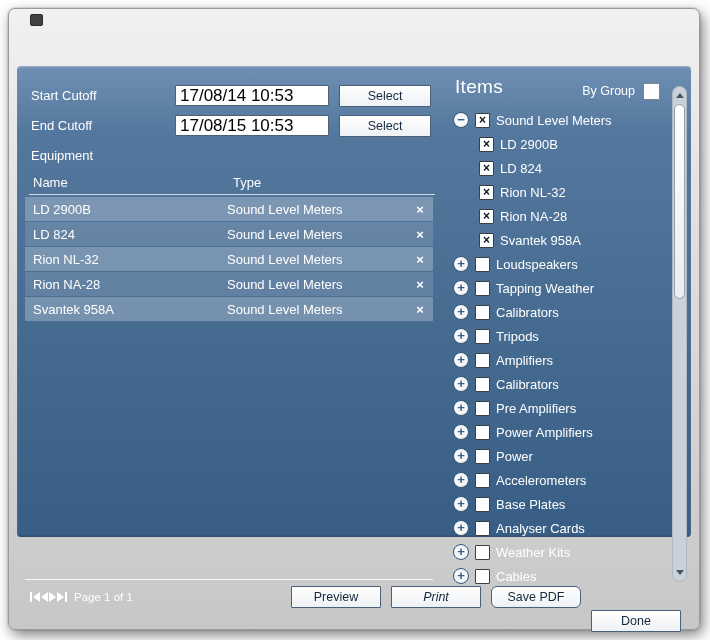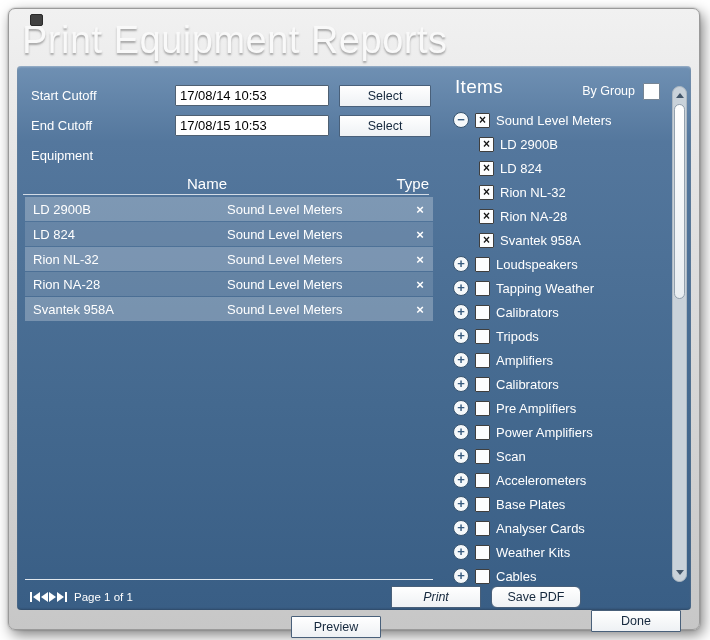--- a/index.html
+++ b/index.html
@@ -17,63 +17,63 @@
   .app-icon { position:absolute; left:21px; top:5px; width:13px; height:12px;
     background:#424242; border:1px solid #2b2b2b; border-radius:2px; }
   .title {
     position:absolute; left:13px; top:10px; font-size:38px; font-weight:400;
     color:#f9f9f9; letter-spacing:0.5px; white-space:nowrap;
     text-shadow:0 2px 2px rgba(110,110,110,0.55);
   }
 
   
   .content {
-    position:absolute; left:8px; top:57px; width:674px; height:544px;
+    position:absolute; left:8px; top:57px; width:674px; height:471px;
     background:linear-gradient(180deg,#6f90b3 0%, #567а9f 10%, #54779d 12%, #44698f 60%, #395e85 100%);
     background:linear-gradient(180deg,#6f90b3 0%, #54779d 14%, #44698f 62%, #395e85 100%);
     border-radius:4px;
     box-shadow:inset 0 1px 2px rgba(255,255,255,0.35), inset 0 -1px 2px rgba(0,0,0,0.25);
     color:#fff;
   }
   .lbl { position:absolute; left:14px; height:22px; line-height:22px; font-size:13px; color:#fff; }
   .txt {
     position:absolute; left:158px; width:154px; height:21px;
     border:1px solid #4f6072; background:#ffffff; color:#000;
-    font-family:"Liberation Sans", sans-serif; font-size:13px; padding:0 4px; border-radius:1px;
+    font-family:"Liberation Sans", sans-serif; font-size:17px; padding:0 4px; border-radius:1px;
   }
   .btn {
     position:absolute; height:22px; border:1px solid #49607a; border-radius:1px;
     background:linear-gradient(180deg,#ffffff 0%, #eef1f4 100%);
     color:#16293e; font-family:"Liberation Sans", sans-serif; font-size:12.5px;
     display:flex; align-items:center; justify-content:center; cursor:default;
   }
   .btn-select { left:322px; width:92px; }
 
   
-  .table-head { position:absolute; left:6px; top:109px; width:406px; height:20px;
-    border-bottom:1px solid rgba(255,255,255,0.75); display:flex; font-size:15px;text-align:right; }
+  .table-head { position:absolute; left:12px; top:109px; width:406px; height:20px;
+    border-bottom:1px solid rgba(255,255,255,0.75); display:flex; font-size:13px; }
   .th-name { width:204px; padding-left:4px; }
   .th-type { flex:1; }
   .table-body { position:absolute; left:8px; top:131px; width:408px; }
   .table-row { height:24px; margin-bottom:1px; display:flex; align-items:center; font-size:13px; color:#fff; }
   .table-row.odd  { background:rgba(255,255,255,0.26); }
   .table-row.even { background:rgba(255,255,255,0.14); }
   .cell-name { width:198px; padding-left:8px; white-space:nowrap; }
   .cell-type { flex:1; padding-left:4px; white-space:nowrap; }
   .row-remove { width:26px; text-align:center; font-weight:700; font-size:13px; color:#fff; }
 
   
   .footer-line { position:absolute; left:8px; top:513px; width:408px; height:1px; background:rgba(255,255,255,0.85); }
   .pager { position:absolute; left:13px; top:520px; height:22px; display:flex; align-items:center; gap:1px; }
   .pg-btn { display:flex; align-items:center; gap:1px; }
   .tri-l { width:0; height:0; border-top:5px solid transparent; border-bottom:5px solid transparent; border-right:7px solid #fff; }
   .tri-r { width:0; height:0; border-top:5px solid transparent; border-bottom:5px solid transparent; border-left:7px solid #fff; }
   .pg-bar { width:2px; height:10px; background:#fff; }
   .page-label { margin-left:6px; font-size:11.5px; color:#fff; white-space:nowrap; }
-  #btn-preview { left:274px; top:550px; width:90px; }
+  #btn-preview { left:274px; top:520px; width:90px; }
   #btn-print   { left:374px; top:520px; width:90px;font-style:italic; }
   #btn-savepdf { left:474px; top:520px; width:90px;border-radius:6px; }
   #btn-done    { left:574px; top:544px; width:90px; }
 
   
   .items-title { position:absolute; left:438px; top:10px; font-size:19px; color:#fff; letter-spacing:0.3px; }
   .bygroup-label { position:absolute; left:548px; top:18px; width:70px; text-align:right; font-size:12.5px; color:#fff; }
   .cb {
     width:15px; height:15px; background:#fcfdfe; border:1px solid #3f3f3f; border-radius:1px;
     display:flex; align-items:center; justify-content:center;
@@ -102,21 +102,20 @@
     background:linear-gradient(180deg,#ffffff,#e9eef2); border:1px solid #93a1ae; border-radius:6px; }
 </style>
 </head>
 <body>
 
 <div class="stage">
   <div class="window">
 
     <div class="titlebar">
       <div class="app-icon"></div>
-      <div class="title">Print Equipment Reports</div>
     </div>
 
     <div class="content">
 
       <div class="lbl" style="top:19px;">Start Cutoff</div>
       <input class="txt" style="top: 19px;" value="17/08/14 10:53">
       <button class="btn btn-select" style="top:19px;">Select</button>
 
       <div class="lbl" style="top:49px;">End Cutoff</div>
       <input class="txt" style="top: 49px;" value="17/08/15 10:53">
@@ -245,21 +244,21 @@
             <span class="tree-label">Pre Amplifiers</span>
           </div>
           <div class="tree-row">
             <span class="exp">+</span>
             <span class="cb"></span>
             <span class="tree-label">Power Amplifiers</span>
           </div>
           <div class="tree-row">
             <span class="exp">+</span>
             <span class="cb"></span>
-            <span class="tree-label">Scan</span>
+            <span class="tree-label">Power</span>
           </div>
           <div class="tree-row">
             <span class="exp">+</span>
             <span class="cb"></span>
             <span class="tree-label">Accelerometers</span>
           </div>
           <div class="tree-row">
             <span class="exp">+</span>
             <span class="cb"></span>
             <span class="tree-label">Base Plates</span>

